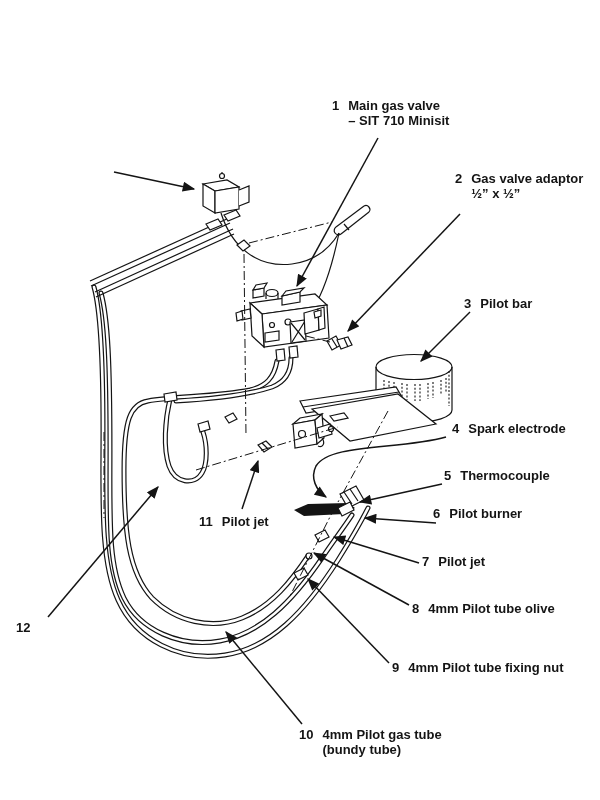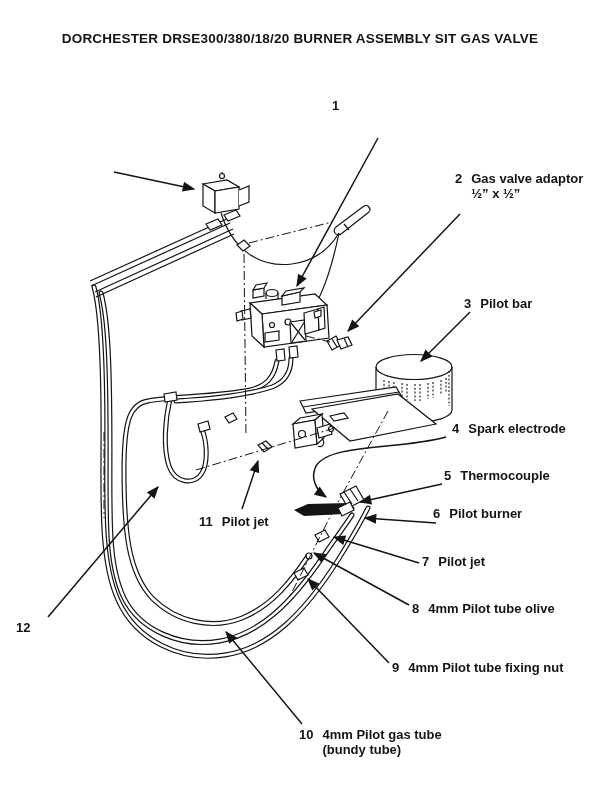--- a/index.html
+++ b/index.html
@@ -18,21 +18,20 @@
   .tube-o{stroke:#141414;stroke-width:5;fill:none;stroke-linecap:round;}
   .tube-i{stroke:#ffffff;stroke-width:2.6;fill:none;stroke-linecap:round;}
   .perf{stroke:#141414;stroke-width:1.1;fill:none;stroke-dasharray:2 1.8;}
   .dark{fill:#141414;stroke:none;}
 </style>
 </head>
 <body>
 
 <div class="page">
 
-  <div class="title">DORCHESTER DRSE300/380/18/20 BURNER ASSEMBLY SIT GAS VALVE</div>
 
   <svg class="art" width="600" height="800" viewBox="0 0 600 800">
     <defs>
       <marker id="ah" viewBox="0 0 10 8" refX="9" refY="4" markerWidth="13" markerHeight="10" orient="auto" markerUnits="userSpaceOnUse">
         <path d="M0,0 L10,4 L0,8 Z" fill="#141414"></path>
       </marker>
     </defs>
 
     <g>
       <path class="tube-o" d="M94,287 C101,312 103,360 103,430 C103,500 100,560 118,600 C136,640 180,662 225,655 C270,648 305,612 338,560 C348,544 358,528 368,508"></path>
@@ -177,20 +176,24 @@
       <path class="lead" d="M389,663 L308,579" marker-end="url(#ah)"></path>
       <path class="lead" d="M302,724 L226,632" marker-end="url(#ah)"></path>
       <path class="lead" d="M242,509 L258,461" marker-end="url(#ah)"></path>
       <path class="lead" d="M48,617 L158,487" marker-end="url(#ah)"></path>
       <path class="lead" d="M114,172 L194,189" marker-end="url(#ah)"></path>
     </g>
   </svg>
 
   <div class="label" style="left:332px;top:98px">
     <span class="num">1</span>
+    <div>
+        <div>Main gas valve</div>
+        <div>– SIT 710 Minisit</div>
+      </div>
   </div>
   <div class="label" style="left:455px;top:171px">
     <span class="num">2</span>
     <div>
         <div>Gas valve adaptor</div>
         <div>½” x ½”</div>
       </div>
   </div>
   <div class="label" style="left:464px;top:296px">
     <span class="num">3</span>

